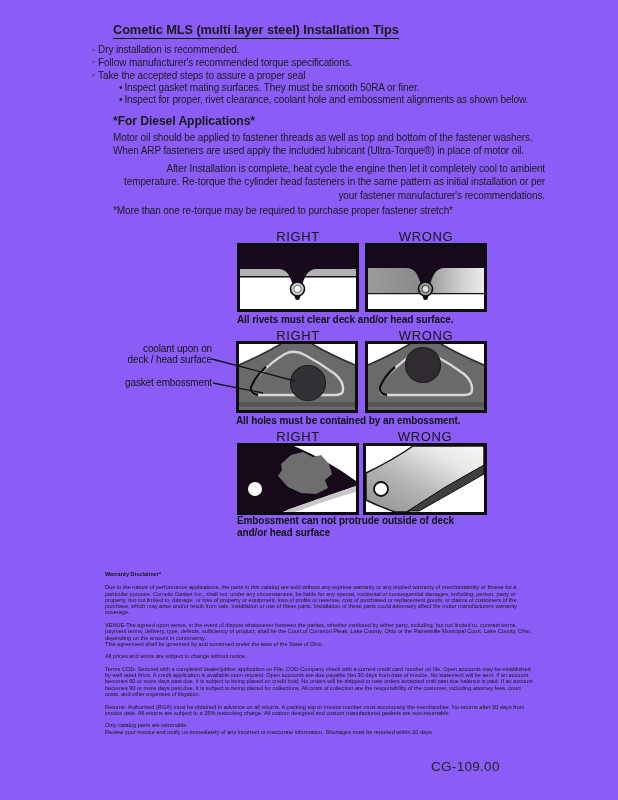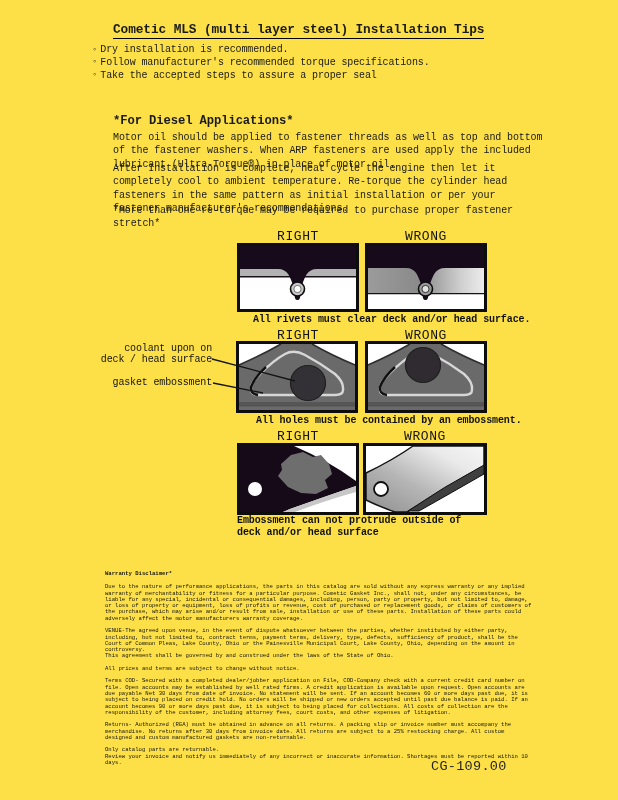--- a/index.html
+++ b/index.html
@@ -1,53 +1,57 @@
 <!DOCTYPE html>
 <html><head>
 <meta charset="utf-8">
 <style>
   html,body{margin:0;padding:0;background:#ffffff;}
   .page{
-    position:relative; width:618px; height:800px; background:#fde047;
-    font-family:Liberation Mono, monospace; color:#1a1a1a; overflow:hidden;
+    position:relative; width:618px; height:800px; background:#8b5cf6;
+    font-family:Liberation Sans, sans-serif; color:#1a1a1a; overflow:hidden;
   }
   .abs{position:absolute;}
   .doc-title{
     top:22px; left:113px; font-size:12.8px; font-weight:bold;
     border-bottom:1.6px solid #000; padding-bottom:1px; letter-spacing:-0.1px; white-space:nowrap;
   }
   .bullets{top:44px; left:92px; font-size:10px; letter-spacing:-0.12px;}
   .bullets .row{line-height:12.9px; white-space:nowrap;}
   .bullets .row::before{content:"\25E6"; font-size:9px; margin-right:3px; position:relative; top:-0.5px;}
   .subbullets{top:82px; left:119px; font-size:10px; letter-spacing:-0.12px;}
   .subbullets .row{line-height:12.2px; white-space:nowrap;}
   .subbullets .row::before{content:"\2022"; font-size:10px; margin-right:2px;}
   .diesel-head{top:114px; left:113px; font-size:12.2px; font-weight:bold; letter-spacing:-0.1px;}
   .para{left:113px; width:432px; font-size:10px; line-height:13.4px; letter-spacing:-0.12px;}
-  .p1{top:131px;} .p2{top:162px;} .p3{top:204px;}
+  .p1{top:131px;} .p2{top:162px;text-align:right;} .p3{top:204px;}
   .rw-label{width:122px; text-align:center; font-size:13px; letter-spacing:0.6px; color:#141414;}
   .cap{font-weight:bold; font-size:10px; letter-spacing:-0.1px; line-height:11.8px; color:#111;}
   .side-label{width:120px; text-align:right; font-size:10px; line-height:11px; letter-spacing:-0.15px; color:#141414;}
   .fineprint{top:571px; left:105px; width:428px; font-size:5.6px; line-height:6.3px; color:#161616;}
   .fineprint .fp{margin:0 0 6.2px 0;}
   .fineprint .fp-head{font-weight:bold; margin:0 0 7px 0;}
   .footer-code{top:759px; left:387px; font-size:13.5px; letter-spacing:0.3px; color:#242424;margin-left:44px;}
   svg{display:block;}
 </style>
 </head>
 <body>
 
 <div class="page">
 
   <div class="abs doc-title">Cometic MLS (multi layer steel) Installation Tips</div>
 
   <div class="abs bullets">
     <div class="row">Dry installation is recommended.</div>
     <div class="row">Follow manufacturer's recommended torque specifications.</div>
     <div class="row">Take the accepted steps to assure a proper seal</div>
+  </div>
+  <div class="abs subbullets">
+    <div class="row">Inspect gasket mating surfaces.  They must be smooth 50RA or finer.</div>
+    <div class="row">Inspect for proper, rivet clearance, coolant hole and embossment alignments as shown below.</div>
   </div>
 
   <div class="abs diesel-head">*For Diesel Applications*</div>
   <div class="abs para p1">Motor oil should be applied to fastener threads as well as top and bottom of the fastener washers. When ARP fasteners are used apply the included lubricant (Ultra-Torque®) in place of motor oil.</div>
   <div class="abs para p2">After Installation is complete, heat cycle the engine then let it completely cool to ambient temperature. Re-torque the cylinder head fasteners in the same pattern as initial installation or per your fastener manufacturer's recommendations.</div>
   <div class="abs para p3">*More than one re-torque may be required to purchase proper fastener stretch*</div>
 
   <div class="abs rw-label" style="top:229px;left:237px;">RIGHT</div>
   <div class="abs rw-label" style="top:229px;left:365px;">WRONG</div>
 
@@ -76,21 +80,21 @@
       <rect x="0" y="0" width="122" height="69" fill="#ffffff"></rect>
       <rect x="3" y="25" width="116" height="25.5" fill="url(#g1)"></rect>
       <line x1="3" y1="50.6" x2="119" y2="50.6" stroke="#18101a" stroke-width="1.4"></line>
       <path d="M3 3 H119 V25 H80 C70 25 68 33 65 41 C62 49 65 57 60.5 57 C56 57 59 49 56 41 C53 33 51 25 41 25 H3 Z" fill="#170a1b"></path>
       <circle cx="60.5" cy="46" r="7" fill="#9a9a9a" stroke="#0d0d0d" stroke-width="1.6"></circle>
       <circle cx="60.5" cy="46" r="3.6" fill="#e2e2e2" stroke="#333333" stroke-width="1"></circle>
       <rect x="1.5" y="1.5" width="119" height="66" fill="none" stroke="#0d0d0d" stroke-width="3"></rect>
     </svg>
   </div>
 
-  <div class="abs cap" style="top:314px;left:237px;margin-left:16px;">All rivets must clear deck and/or head surface.</div>
+  <div class="abs cap" style="top:314px;left:237px;">All rivets must clear deck and/or head surface.</div>
 
   <div class="abs rw-label" style="top:328px;left:237px;">RIGHT</div>
   <div class="abs rw-label" style="top:328px;left:365px;">WRONG</div>
 
   <div class="abs side-label" style="top:343px;left:92px;">
     <div>coolant upon on</div>
     <div>deck / head surface</div>
   </div>
   <div class="abs side-label" style="top:356px;left:92px;margin-top:21px;">gasket embossment</div>
 
@@ -124,21 +128,21 @@
     </svg>
   </div>
 
   <div class="abs" style="top:354px;left:208px;">
     <svg width="92" height="44" viewBox="0 0 92 44">
       <line x1="4" y1="5" x2="87" y2="27" stroke="#141414" stroke-width="1.3"></line>
       <line x1="5" y1="29" x2="55" y2="39" stroke="#141414" stroke-width="1.3"></line>
     </svg>
   </div>
 
-  <div class="abs cap" style="top:415px;left:256px;">All holes must be contained by an embossment.</div>
+  <div class="abs cap" style="top:415px;left:236px;">All holes must be contained by an embossment.</div>
 
   <div class="abs rw-label" style="top:429px;left:237px;">RIGHT</div>
   <div class="abs rw-label" style="top:429px;left:364px;">WRONG</div>
 
   <div class="abs" style="top:443px;left:237px;">
     <svg width="122" height="72" viewBox="0 0 122 72">
       <rect x="0" y="0" width="122" height="72" fill="#ffffff"></rect>
       <path d="M3 3 H57 Q92 18 119 38 L119 43 Q84 55 53 66 L46 69 H3 Z" fill="#160a19"></path>
       <path d="M119 43 Q84 55 53 66 L46 69 L58 69 Q90 57 119 49 Z" fill="#c7c7c7"></path>
       <path d="M44 21 L54 12 L66 9 L76 14 L84 12 L92 21 L95 31 L88 37 L91 45 L79 51 L64 50 L51 44 L41 33 L45 27 Z" fill="#6e6e6e"></path>

